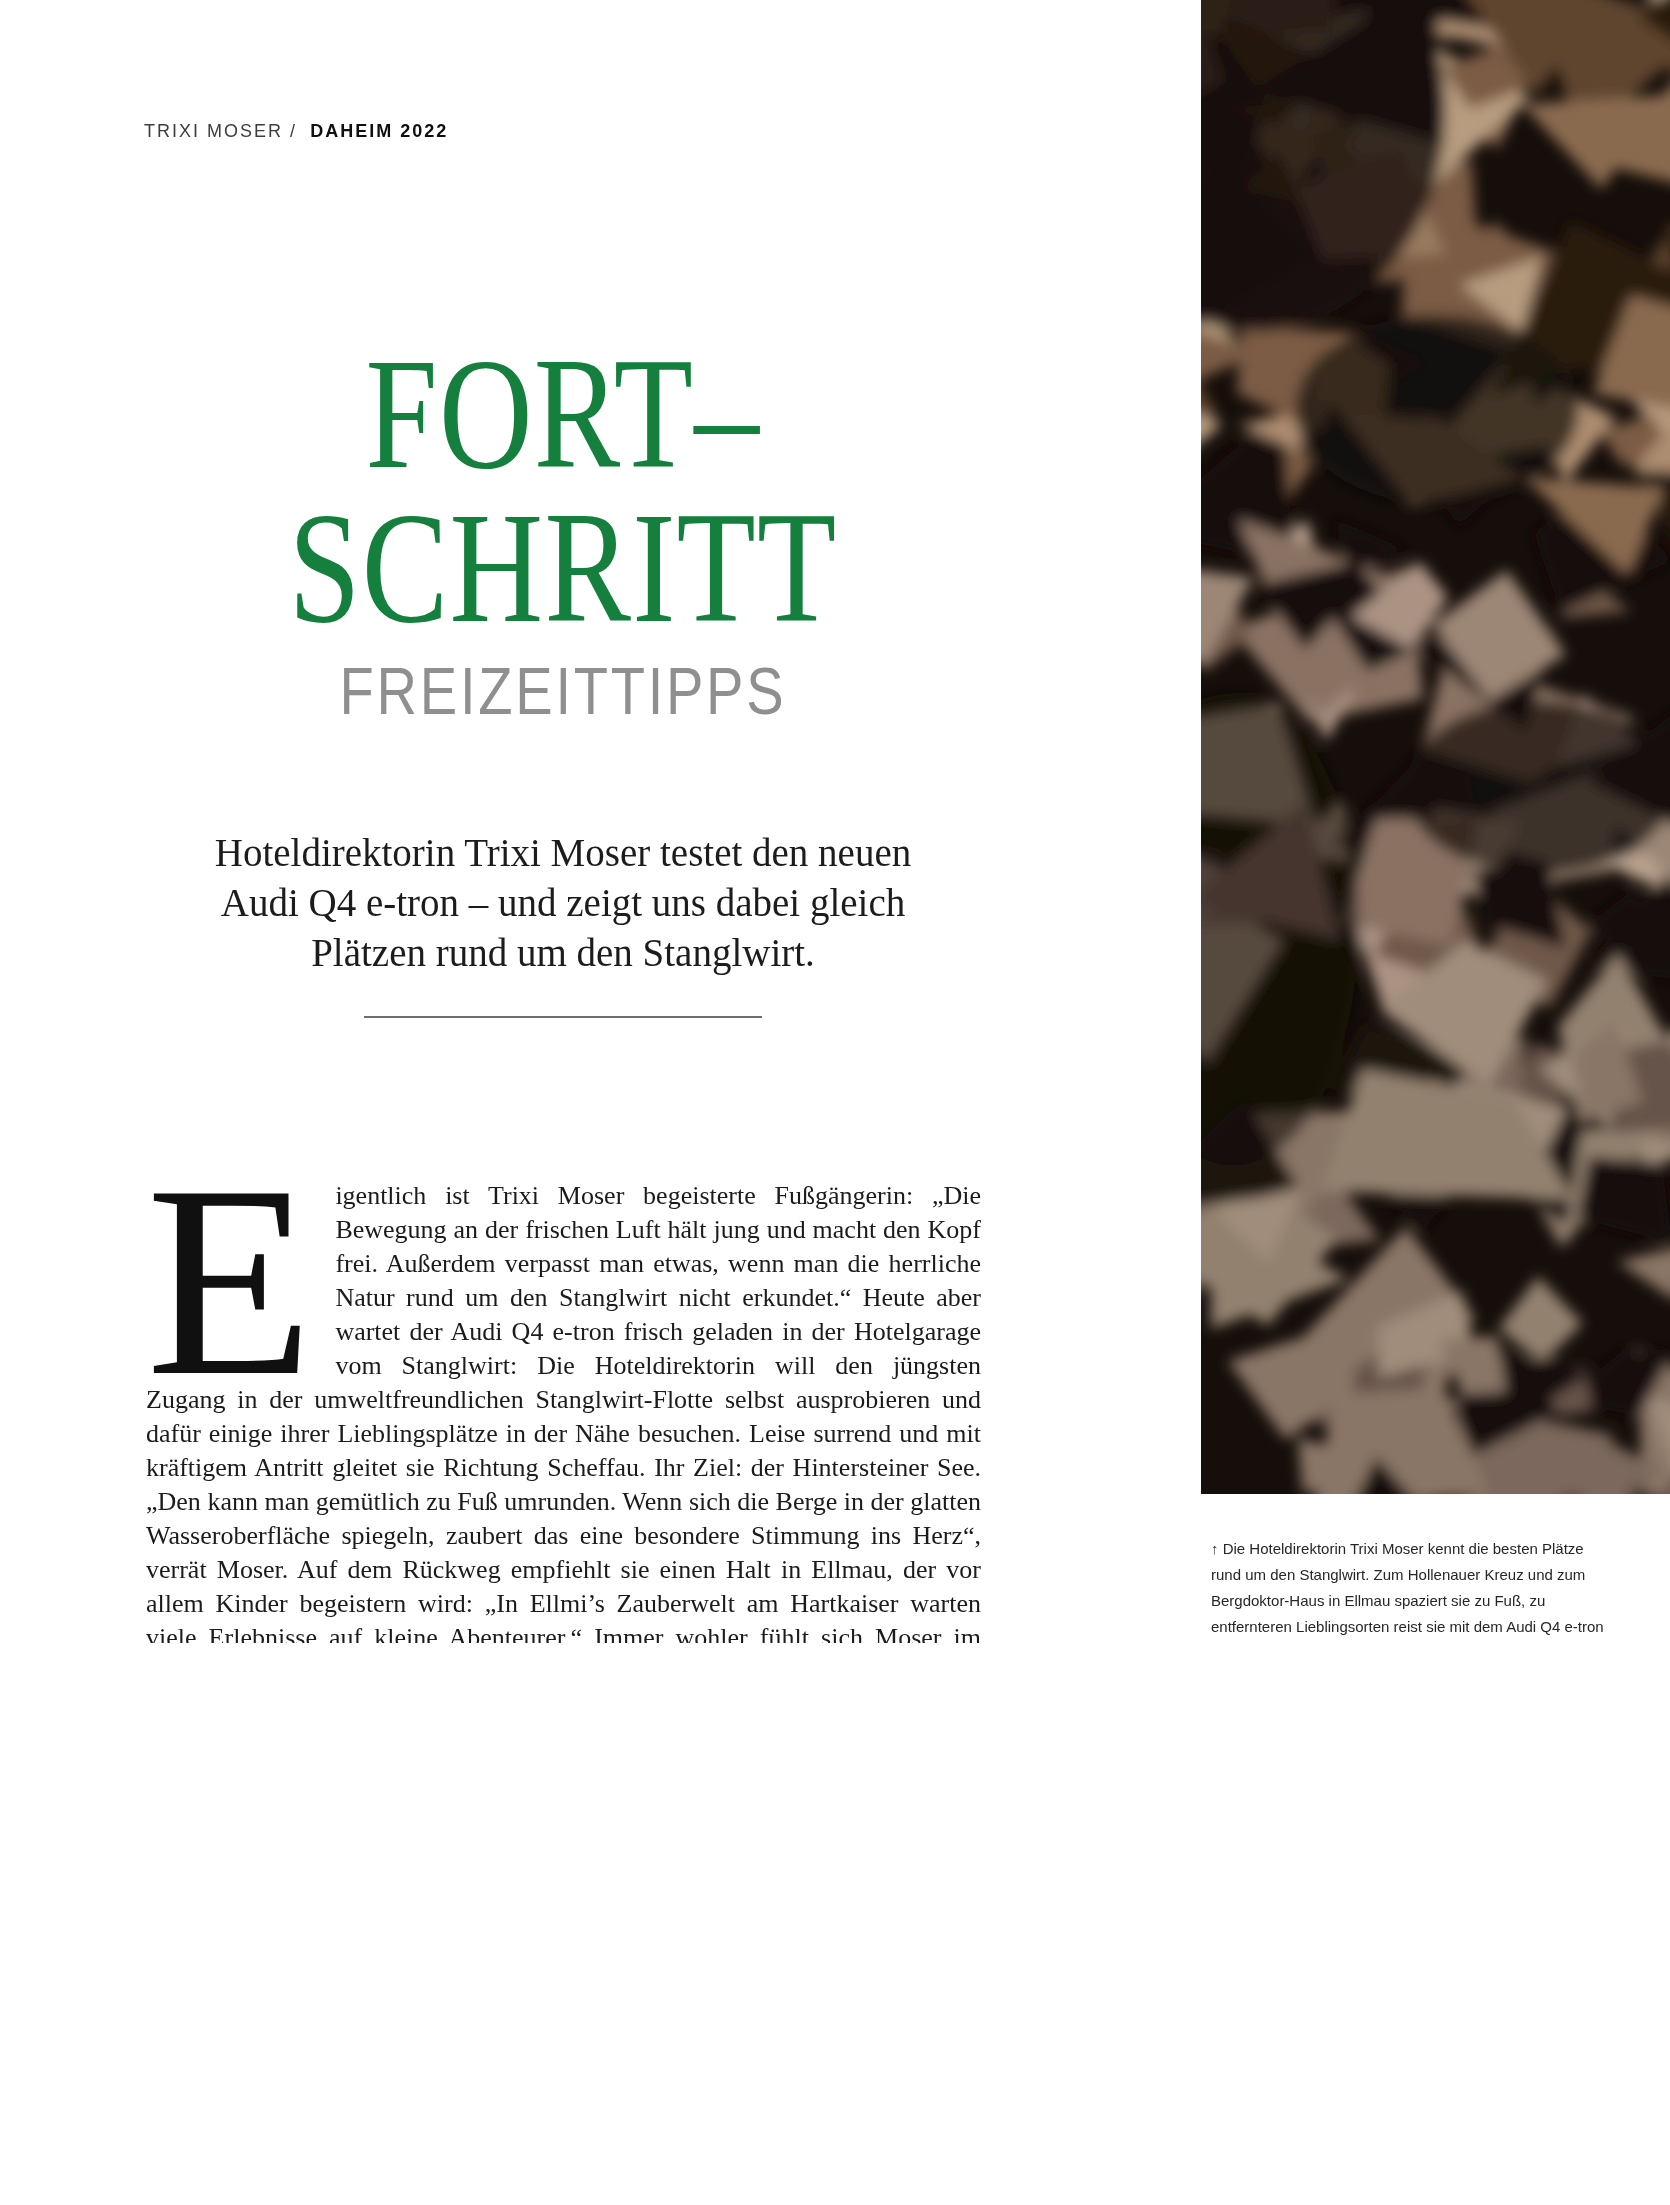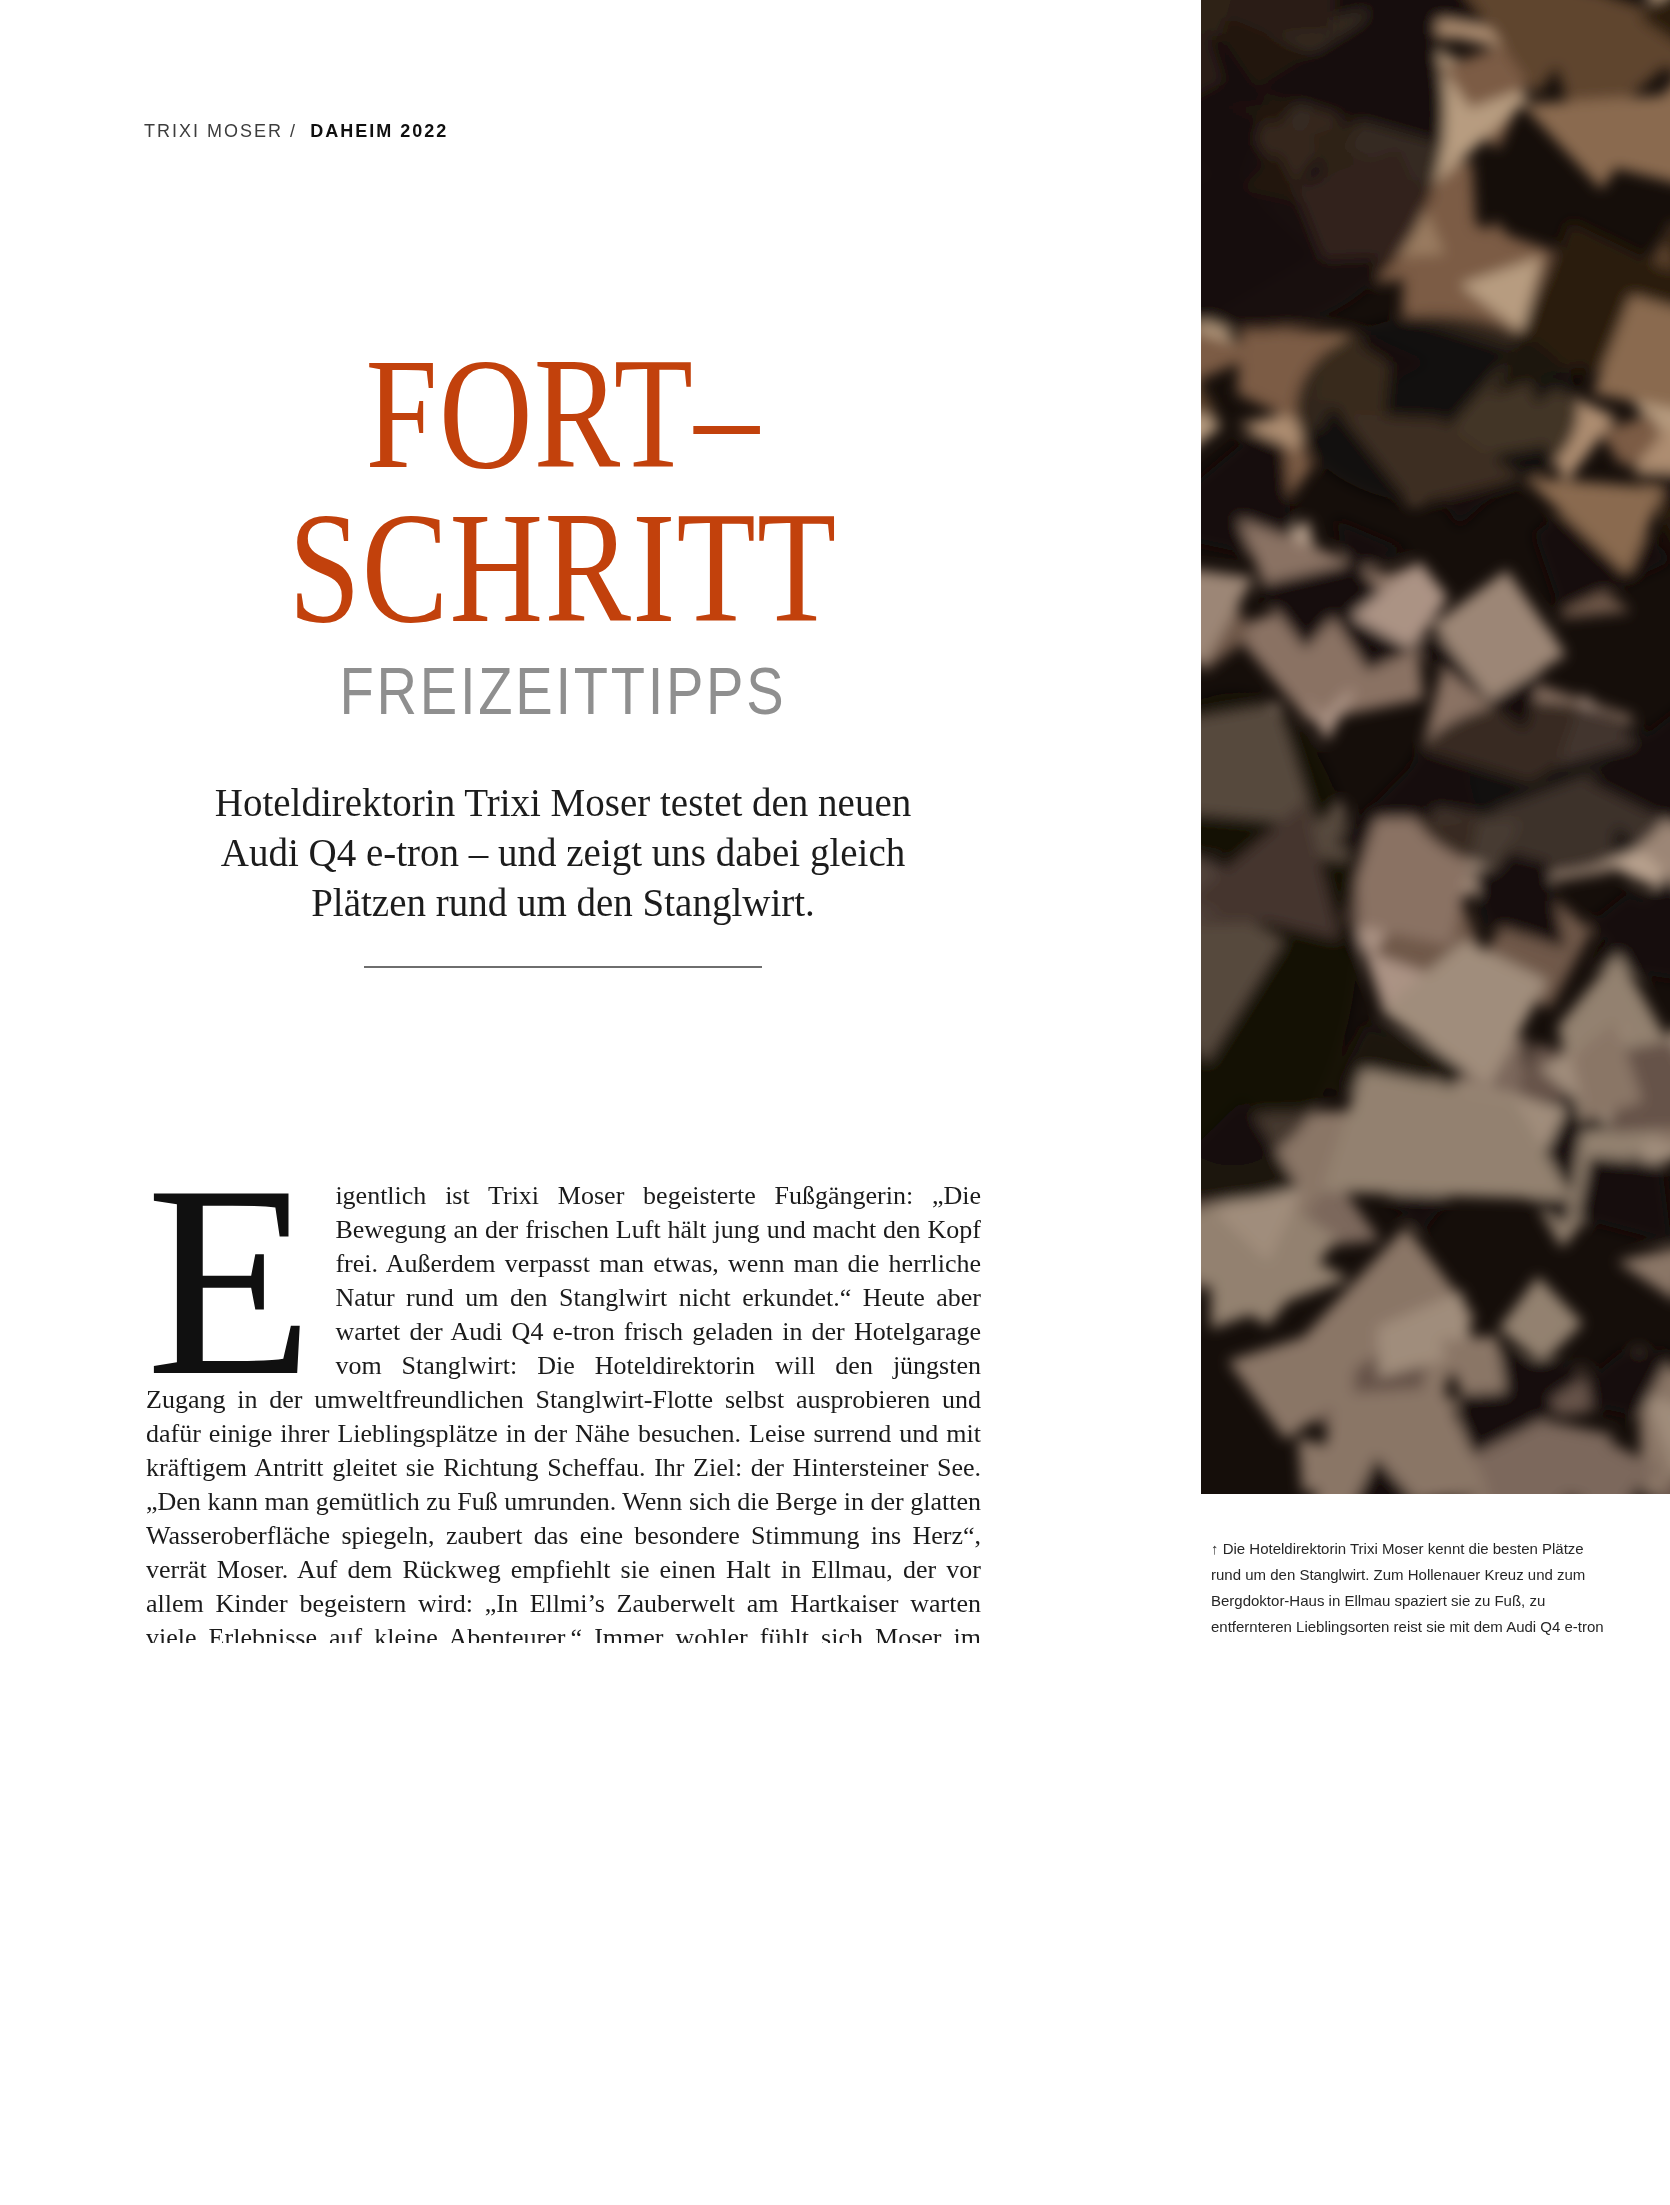--- a/index.html
+++ b/index.html
@@ -28,21 +28,21 @@
   .kicker-pub { font-weight: 700; color: #0f0f0f; margin-left: 6.3px; }
 
   
   .left-col {
     position: absolute;
     left: 118px;
     top: 337px;
     width: 890px;
     text-align: center;
   }
-  .title { margin: 0; font-weight: 400; color: #c2410c; }
+  .title { margin: 0; font-weight: 400; color: #15803d; }
   .title-line {
     display: block;
     font-size: 158px;
     line-height: 154px;
     letter-spacing: 1.6px;
     transform: scaleX(0.82);
     transform-origin: 50% 50%;
     white-space: nowrap;
   }
   .subtitle {
@@ -51,21 +51,21 @@
     font-weight: 200;
     font-size: 66px;
     line-height: 72px;
     letter-spacing: 3.2px;
     color: #8f8f8f;
     transform: scaleX(0.85);
     transform-origin: 50% 50%;
     white-space: nowrap;
   }
   .intro {
-    margin-top: 51px;
+    margin-top: 101px;
     font-size: 39px;
     line-height: 50px;
     color: #1c1c1c;
   }
   .intro-line { white-space: nowrap; }
   .divider {
     width: 398px;
     margin: 38px auto 0 auto;
     border: 0;
     border-top: 2.4px solid #6e6e6e;

